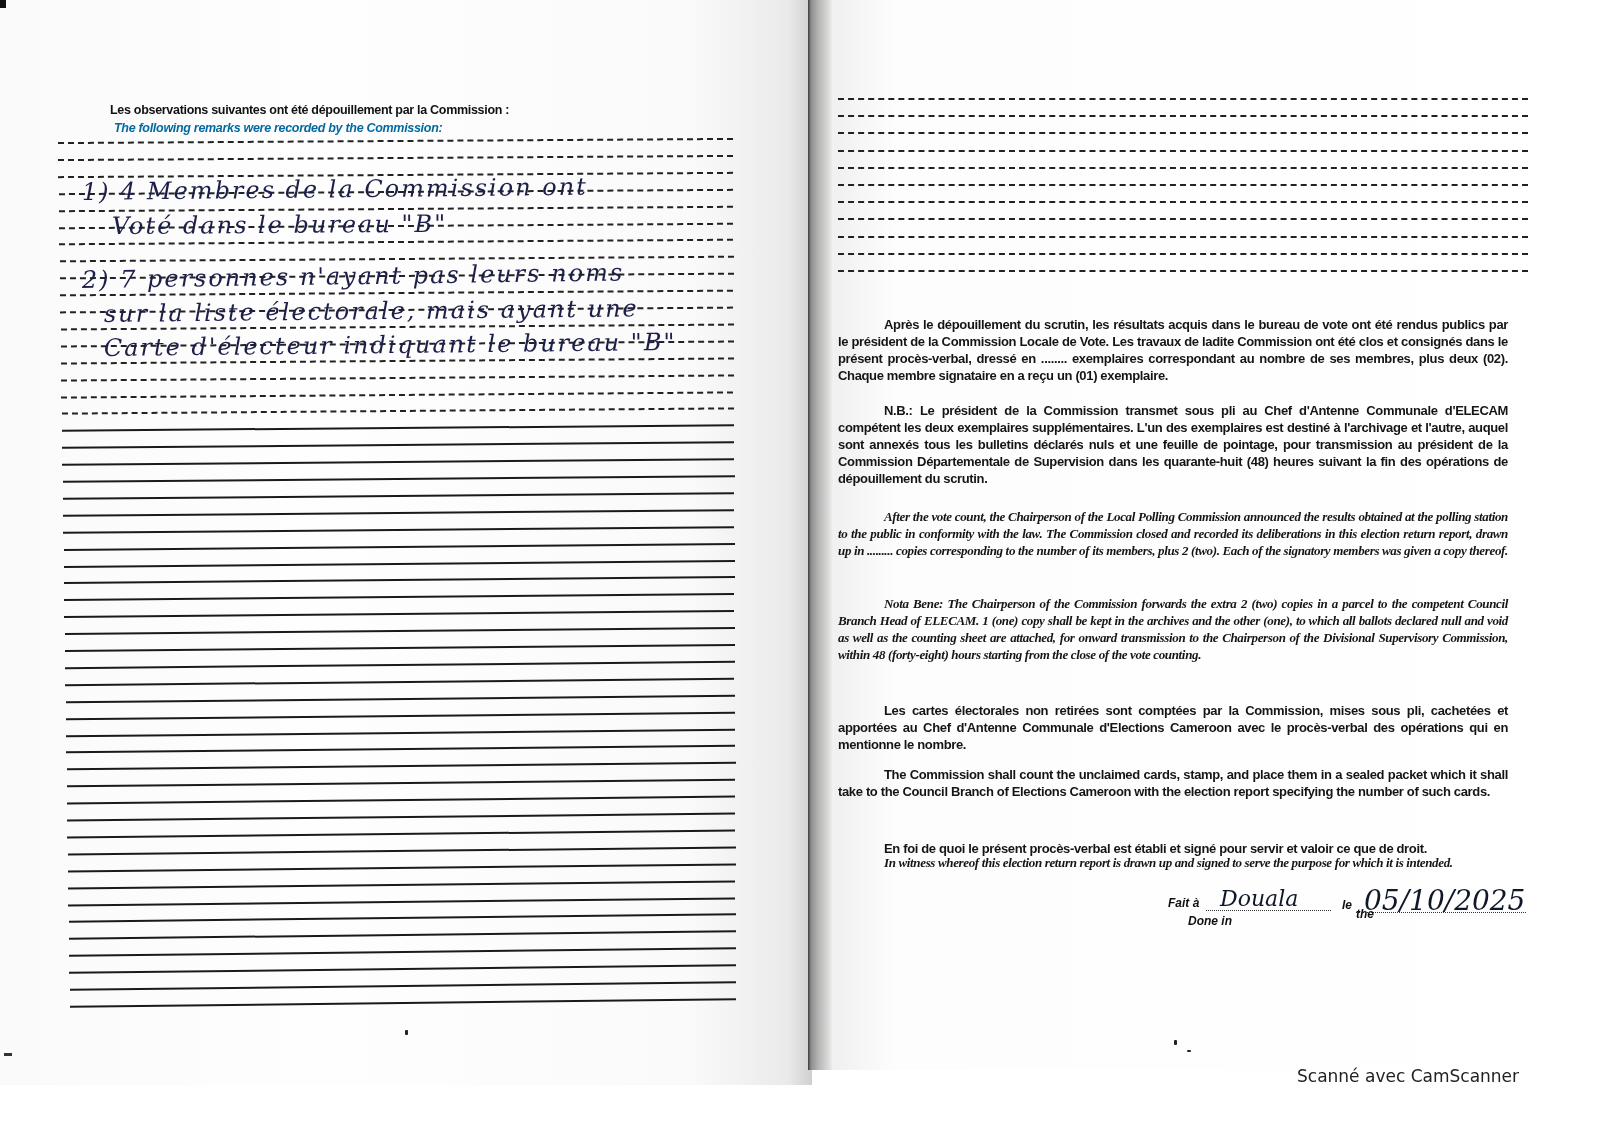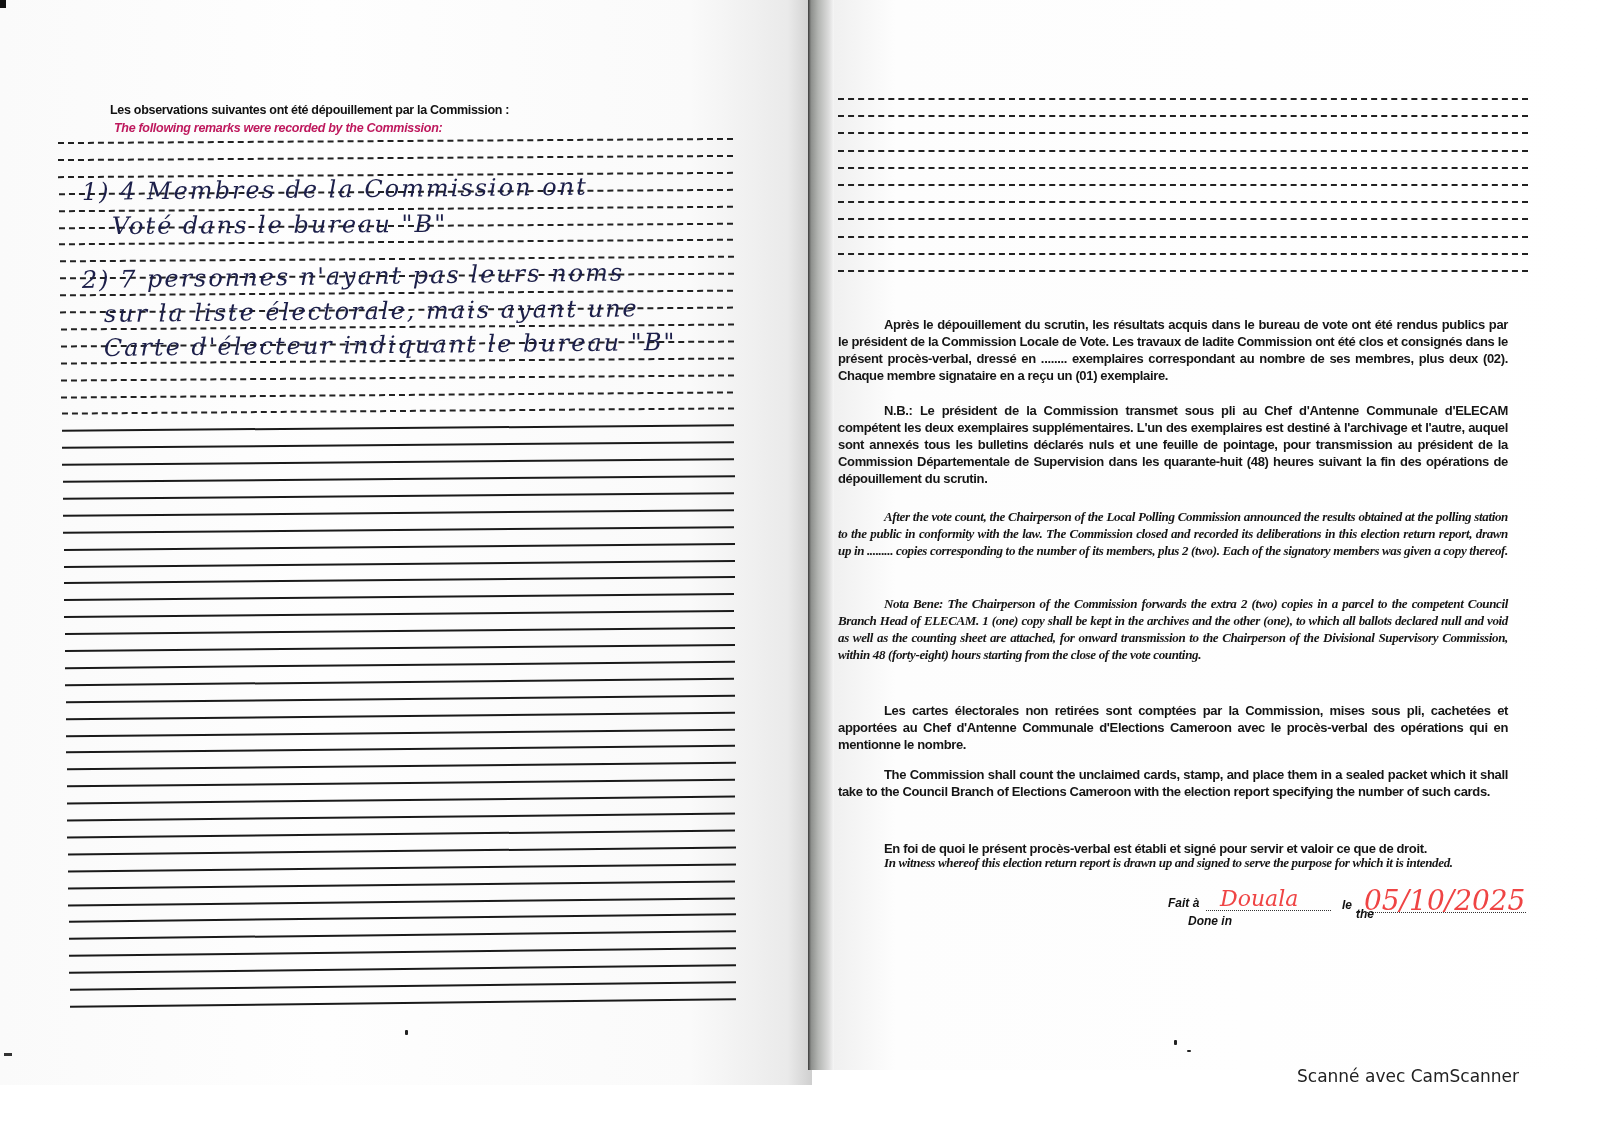--- a/index.html
+++ b/index.html
@@ -20,21 +20,21 @@
   .corner-mark { position:absolute; left:0; top:0; width:6px; height:8px; background:#111; }
   .corner-mark2 { position:absolute; left:4px; top:1053px; width:8px; height:3px; background:#333; }
 
   .heading-fr {
     position:absolute; left:110px; top:103px;
     font-family:"Liberation Sans", sans-serif; font-weight:bold; font-size:12.5px; color:#111;
     letter-spacing:-0.3px;
   }
   .heading-en {
     position:absolute; left:114px; top:121px;
-    font-family:"Liberation Sans", sans-serif; font-weight:bold; font-style:italic; font-size:12.5px; color:#be185d;
+    font-family:"Liberation Sans", sans-serif; font-weight:bold; font-style:italic; font-size:12.5px; color:#0369a1;
     letter-spacing:-0.3px;
   }
 
   .rule {
     position:absolute; height:2px; background:#1a1a1a;
   }
   .rule.dotted {
     height:0; background:none; border-top:2px dashed #222;
   }
 
@@ -54,21 +54,21 @@
   .para .indent { display:inline-block; width:46px; }
 
   .sig-row {
     position:absolute; left:1168px; top:890px; width:380px; height:40px;
   }
   .sig-lbl {
     position:absolute; font-family:"Liberation Sans", sans-serif; font-weight:bold; font-style:italic;
     font-size:12px; color:#111;
   }
   .sig-hand {
-    position:absolute; font-family:"DejaVu Serif", serif; font-style:italic; color:#ef4444; white-space:nowrap;
+    position:absolute; font-family:"DejaVu Serif", serif; font-style:italic; color:#0f172a; white-space:nowrap;
   }
   .sig-dots { position:absolute; border-top:1px dotted #333; height:0; }
 
   .footer-mark {
     position:absolute; left:1297px; top:1066px;
     font-family:"DejaVu Sans", sans-serif; font-size:17px; color:#222;
   }
   .speck { position:absolute; background:#222; border-radius:1px; }
 </style>
 </head>

